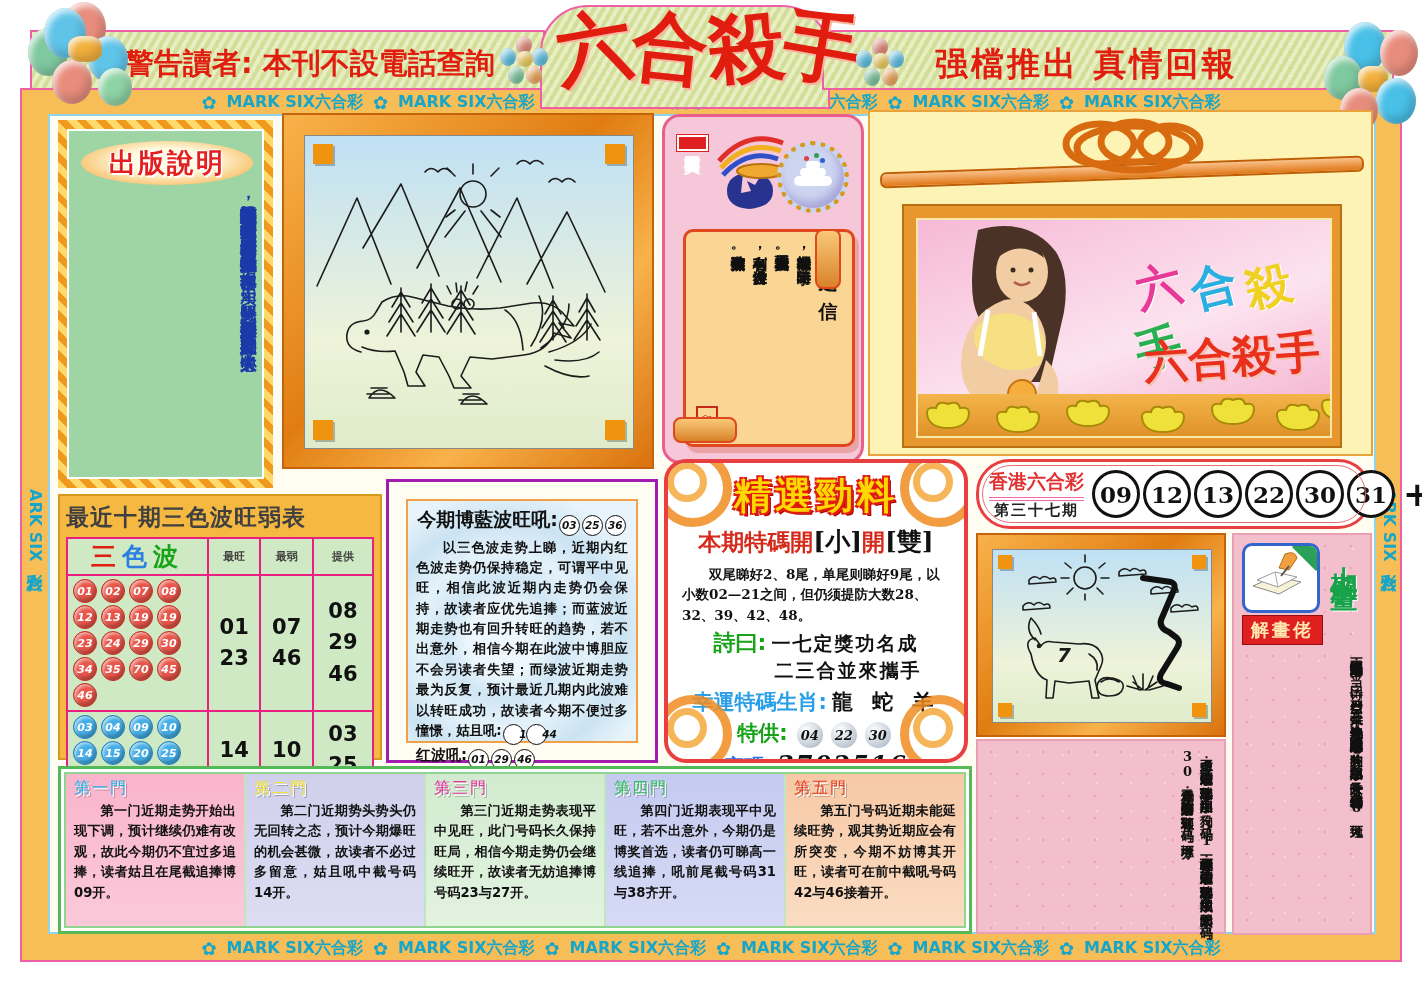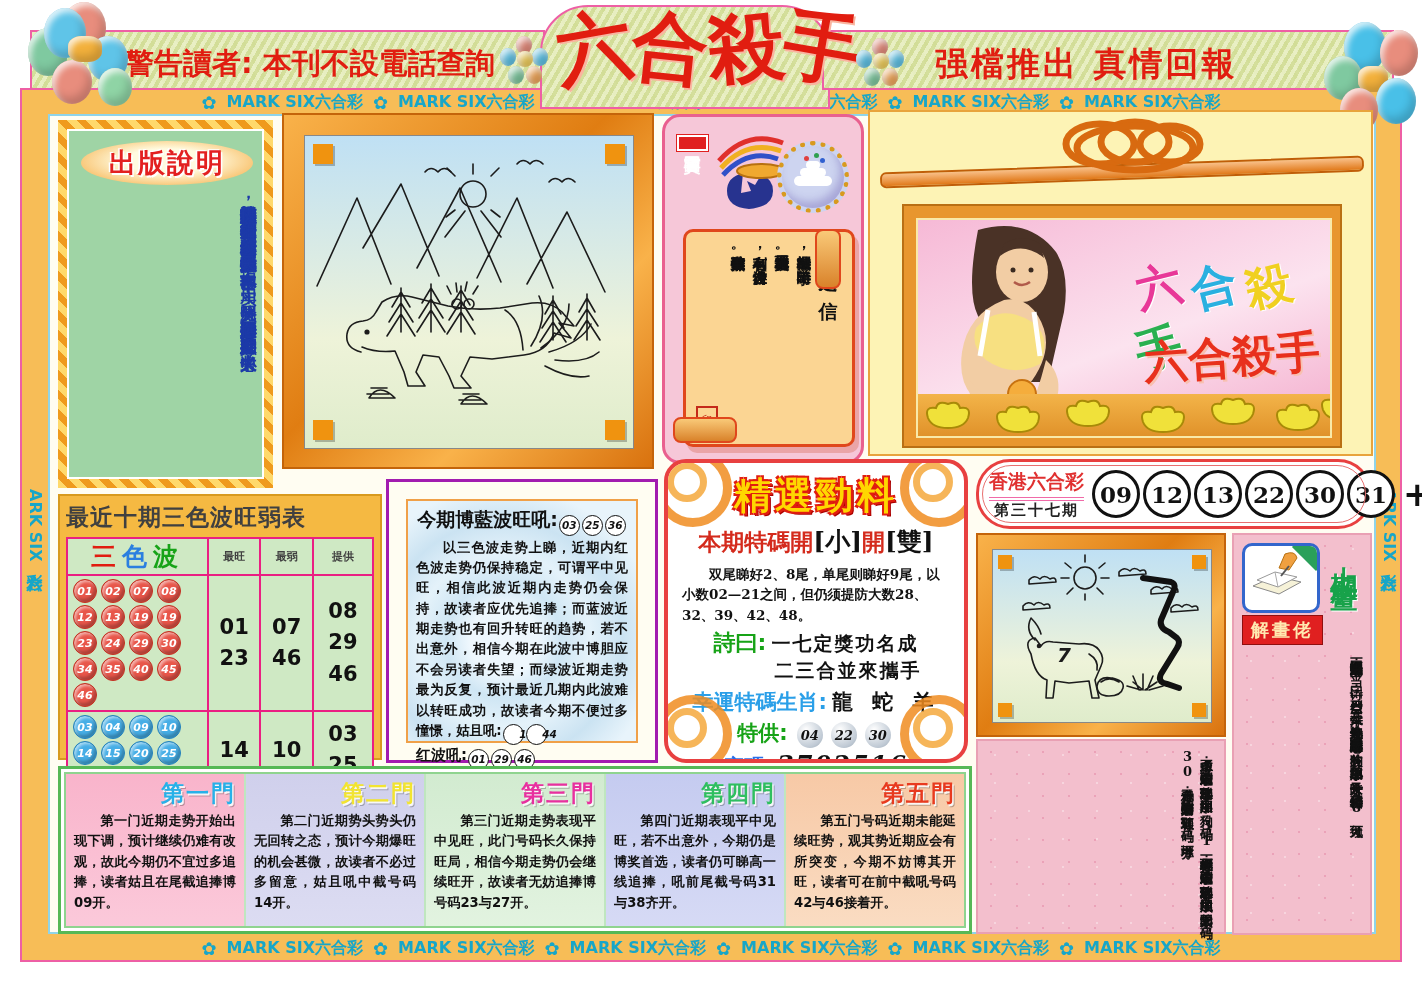--- a/index.html
+++ b/index.html
@@ -106,21 +106,21 @@
       background-size:26px 22px,34px 28px}
   .lastissue-title{writing-mode:vertical-rl;text-orientation:upright;color:#18a24a;font-size:27px;font-weight:900;letter-spacing:6px;text-shadow:1px 1px 0 #fff}
   .jhl{background:#e02020;color:#ffe9b0;font-weight:900;font-size:18px;padding:2px 8px;letter-spacing:3px;border:1px solid #8f0f0f}
   .li-body{writing-mode:vertical-rl;text-orientation:upright;font-family:"DejaVu Serif",serif;
       font-weight:bold;color:#111;font-size:13px;line-height:19px}
   
   .doors{border:3px solid #56b856;background:#fff;box-sizing:border-box;padding:3px}
   .doors-in{width:100%;height:100%;border:2px solid #8fd48f;box-sizing:border-box;display:flex}
   .door{flex:1;box-sizing:border-box;padding:3px 8px;border-right:2px solid #bfe6bf}
   .door:last-child{border-right:none}
-  .door h3{margin:1px 0 2px;text-align:right;font-size:23px;font-weight:700;letter-spacing:2px;text-shadow:1.5px 1.5px 0 rgba(255,255,255,.9),2.5px 2.5px 0 rgba(0,0,0,.25)}
+  .door h3{margin:1px 0 2px;text-align:left;font-size:16px;font-weight:400;letter-spacing:2px;text-shadow:1.5px 1.5px 0 rgba(255,255,255,.9),2.5px 2.5px 0 rgba(0,0,0,.25)}
   .door p{margin:0;font-weight:bold;font-size:13.2px;line-height:1.55;color:#111;text-indent:2em;text-align:justify}
   .d1{background:linear-gradient(#f9b4cb,#fbc9da)}.d1 h3{color:#27b1e8}
   .d2{background:linear-gradient(#d0d0ec,#dcdcf2)}.d2 h3{color:#f2e430}
   .d3{background:linear-gradient(#d2ebd0,#e2f3e0)}.d3 h3{color:#e8309f}
   .d4{background:linear-gradient(#c5cbf0,#d6daf5)}.d4 h3{color:#2fbf5f}
   .d5{background:linear-gradient(#f7c9a6,#fadcc2)}.d5 h3{color:#e83a1f}
   .sketch{stroke:#1c1c1c;fill:none;stroke-width:1.6;stroke-linecap:round;stroke-linejoin:round}
 </style>
 </head>
 <body>
@@ -359,21 +359,21 @@
               <span class="ball">12</span>
               <span class="ball">13</span>
               <span class="ball">19</span>
               <span class="ball">19</span>
               <span class="ball">23</span>
               <span class="ball">24</span>
               <span class="ball">29</span>
               <span class="ball">30</span>
               <span class="ball">34</span>
               <span class="ball">35</span>
-              <span class="ball">40</span>
+              <span class="ball">70</span>
               <span class="ball">45</span>
               <span class="ball">46</span>
             </div>
           </td>
       <td class="cellnum">
             <div>01</div>
             <div>23</div>
           </td>
       <td class="cellnum">
             <div>07</div>

